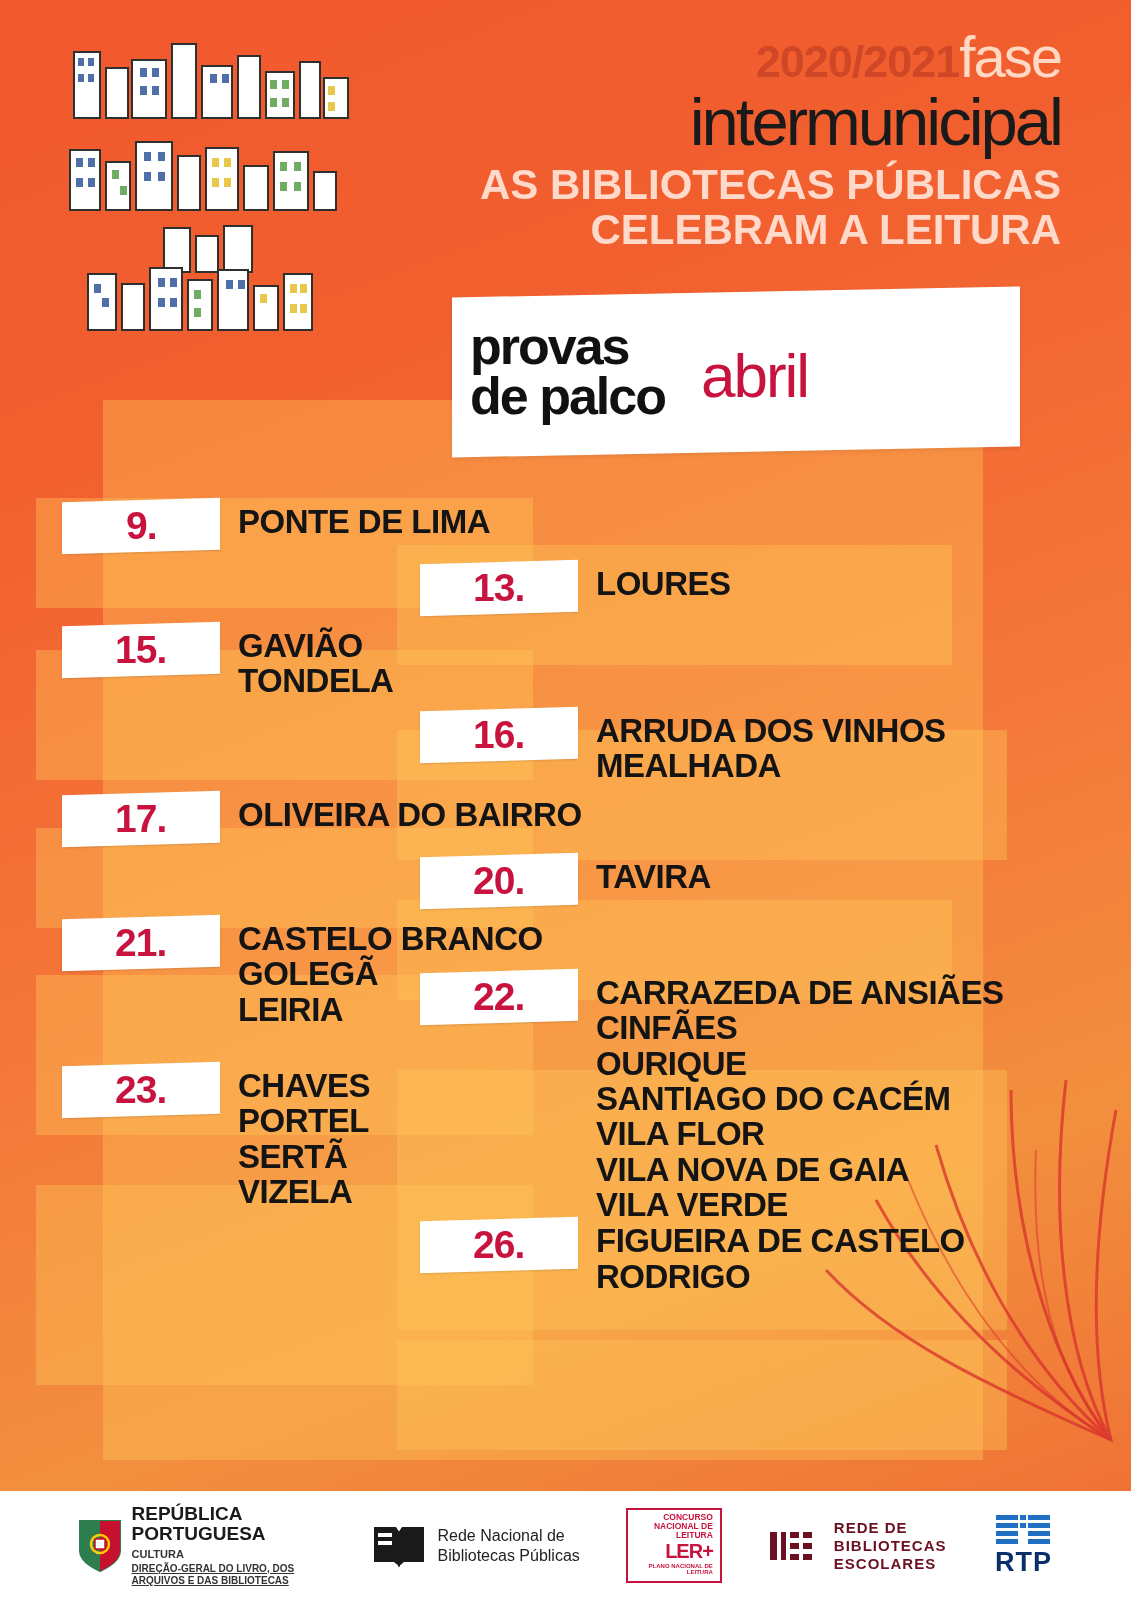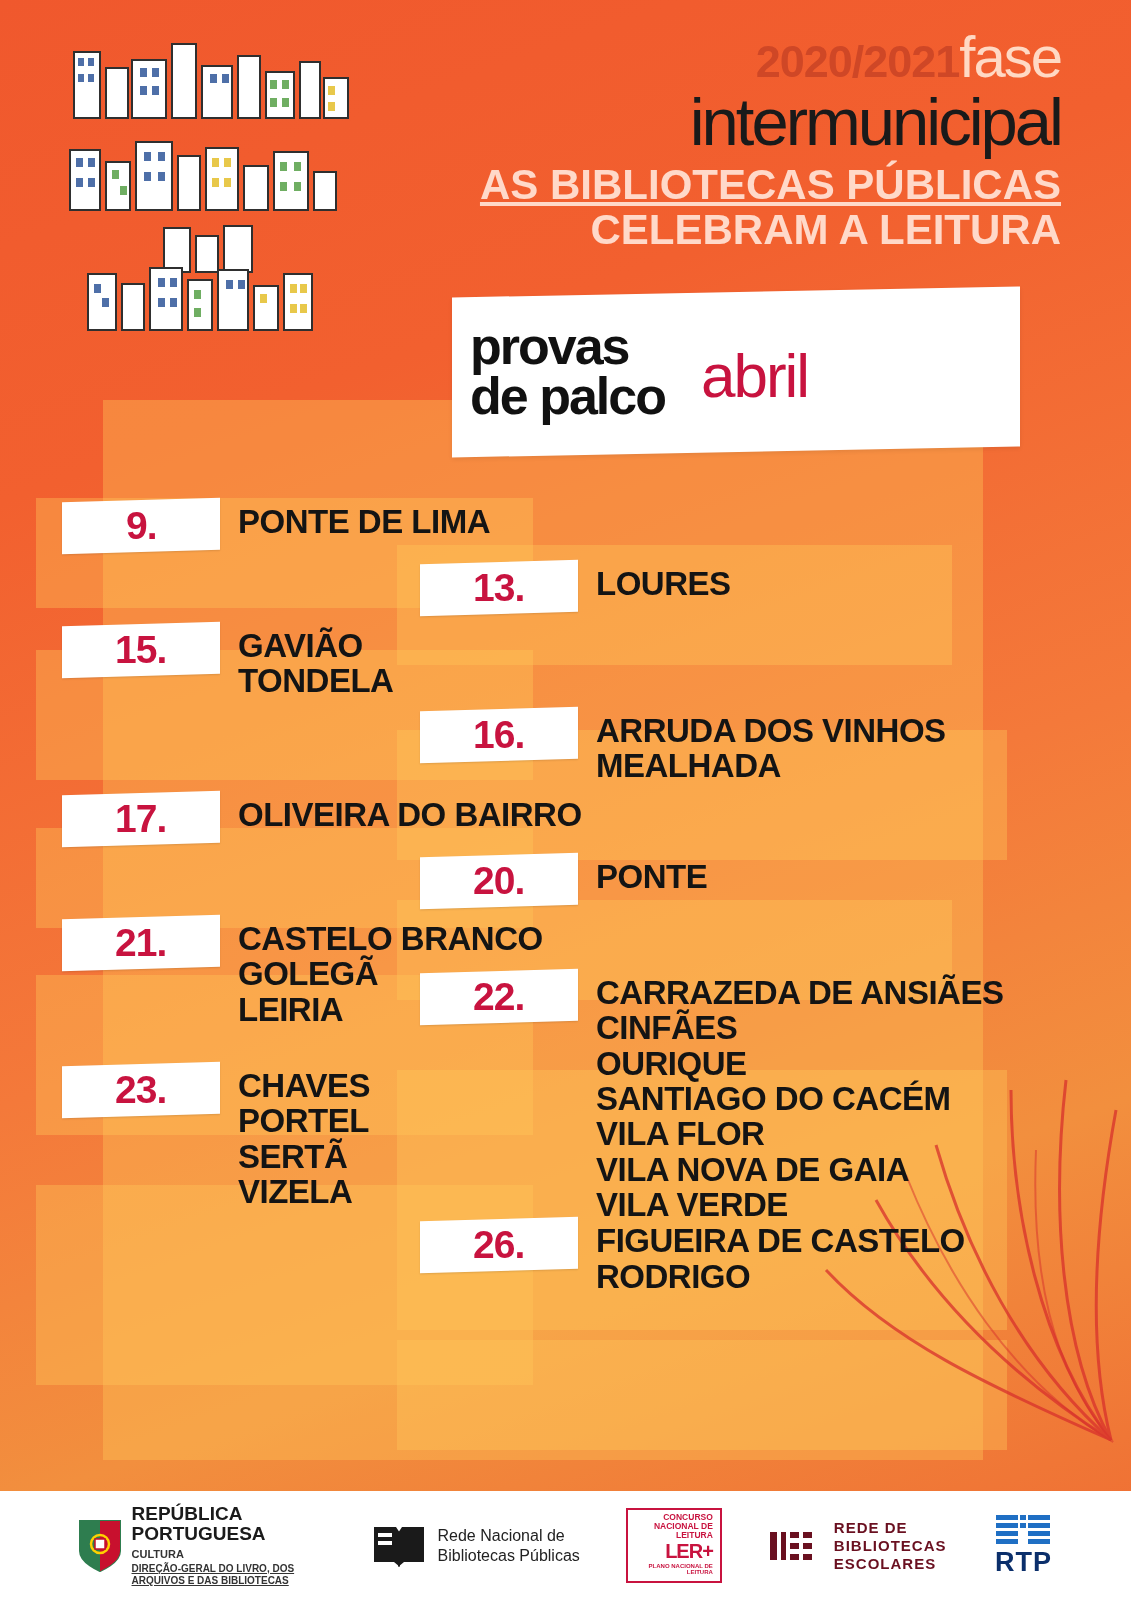--- a/index.html
+++ b/index.html
@@ -64,21 +64,21 @@
     margin-top: 2px;
   }
   .sub1, .sub2 {
     display: block;
     font-size: 42px;
     font-weight: bold;
     letter-spacing: 0px;
     line-height: 1.06;
     color: #ffd9c9;
   }
-  .sub1 { margin-top: 8px; text-decoration: underline; }
+  .sub1 { margin-top: 8px; }
 
   
   .provas-box {
     position: absolute;
     left: 452px; top: 292px;
     width: 568px; height: 160px;
     background: #ffffff;
     transform: skewY(-1.1deg);
     box-shadow: 0 2px 4px rgba(0,0,0,0.08);
     display: flex;
@@ -371,21 +371,21 @@
       <div class="cities">
         <div class="city">OLIVEIRA DO BAIRRO</div>
       </div>
     </div>
 
     <div class="row right">
       <div class="daytag">
           <span>20.</span>
         </div>
       <div class="cities">
-        <div class="city">PONTE</div>
+        <div class="city">TAVIRA</div>
       </div>
     </div>
 
     <div class="row left">
       <div class="daytag">
           <span>21.</span>
         </div>
       <div class="cities">
         <div class="city">CASTELO BRANCO</div>
         <div class="city">GOLEGÃ</div>

